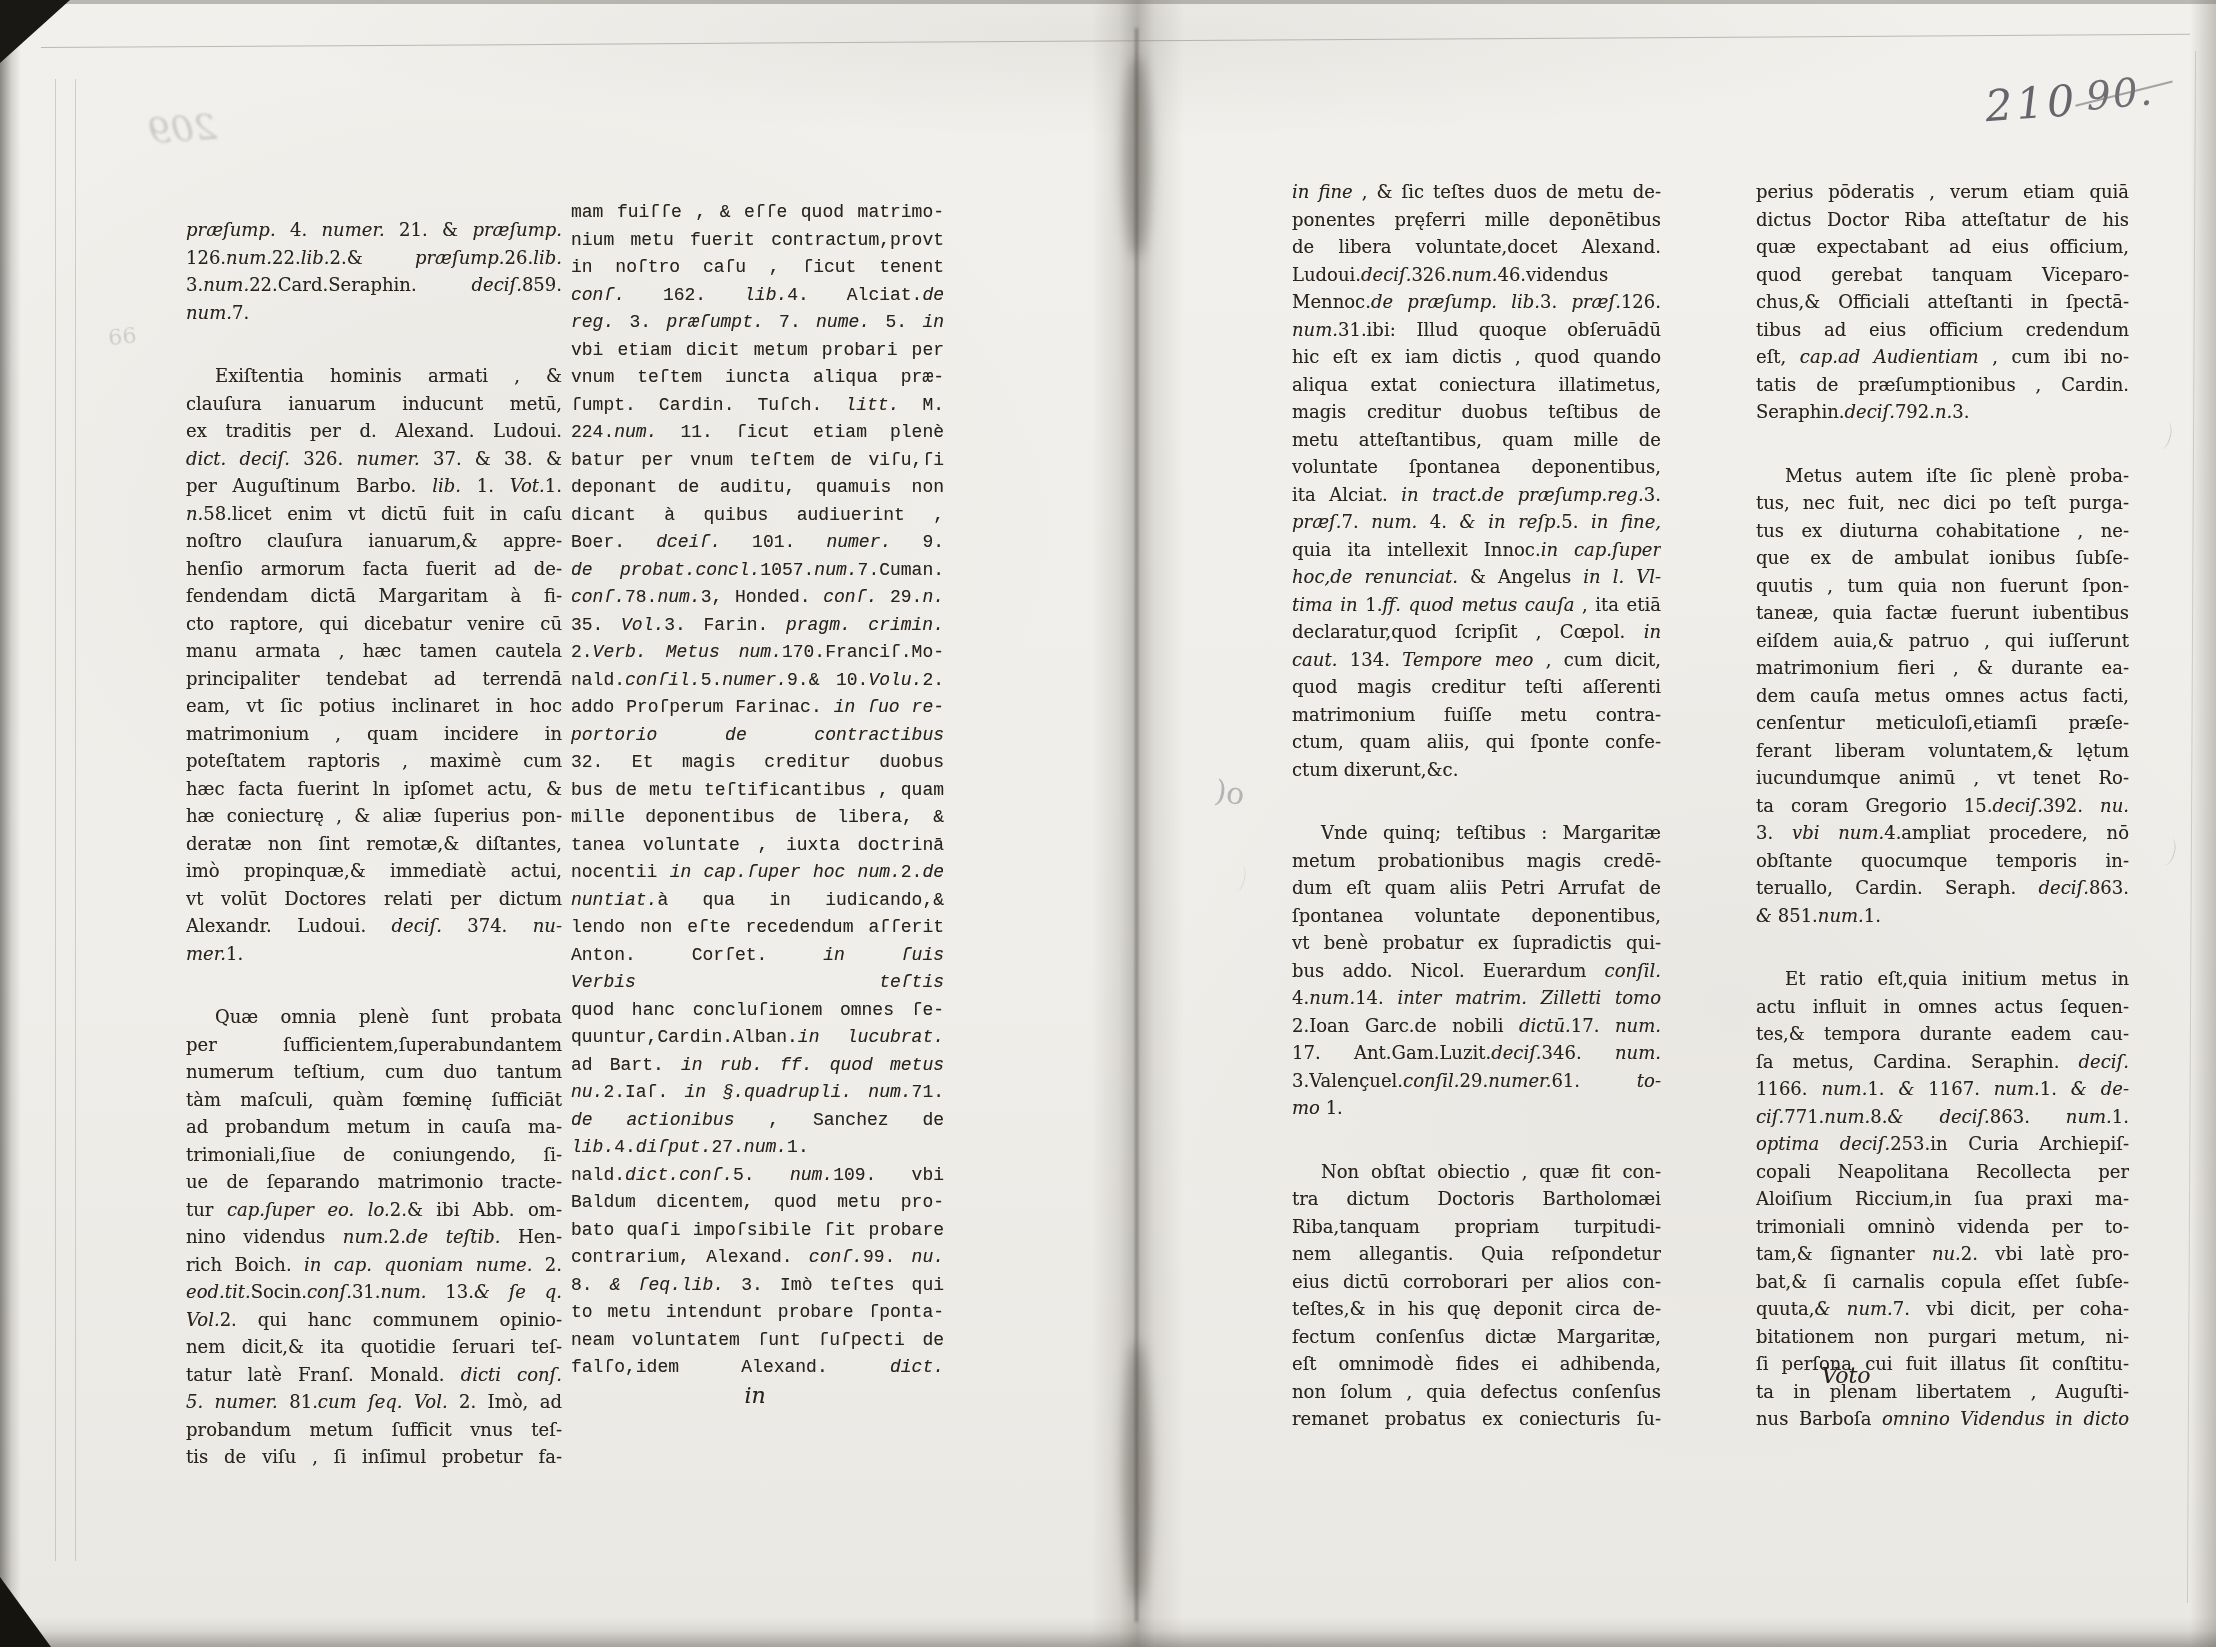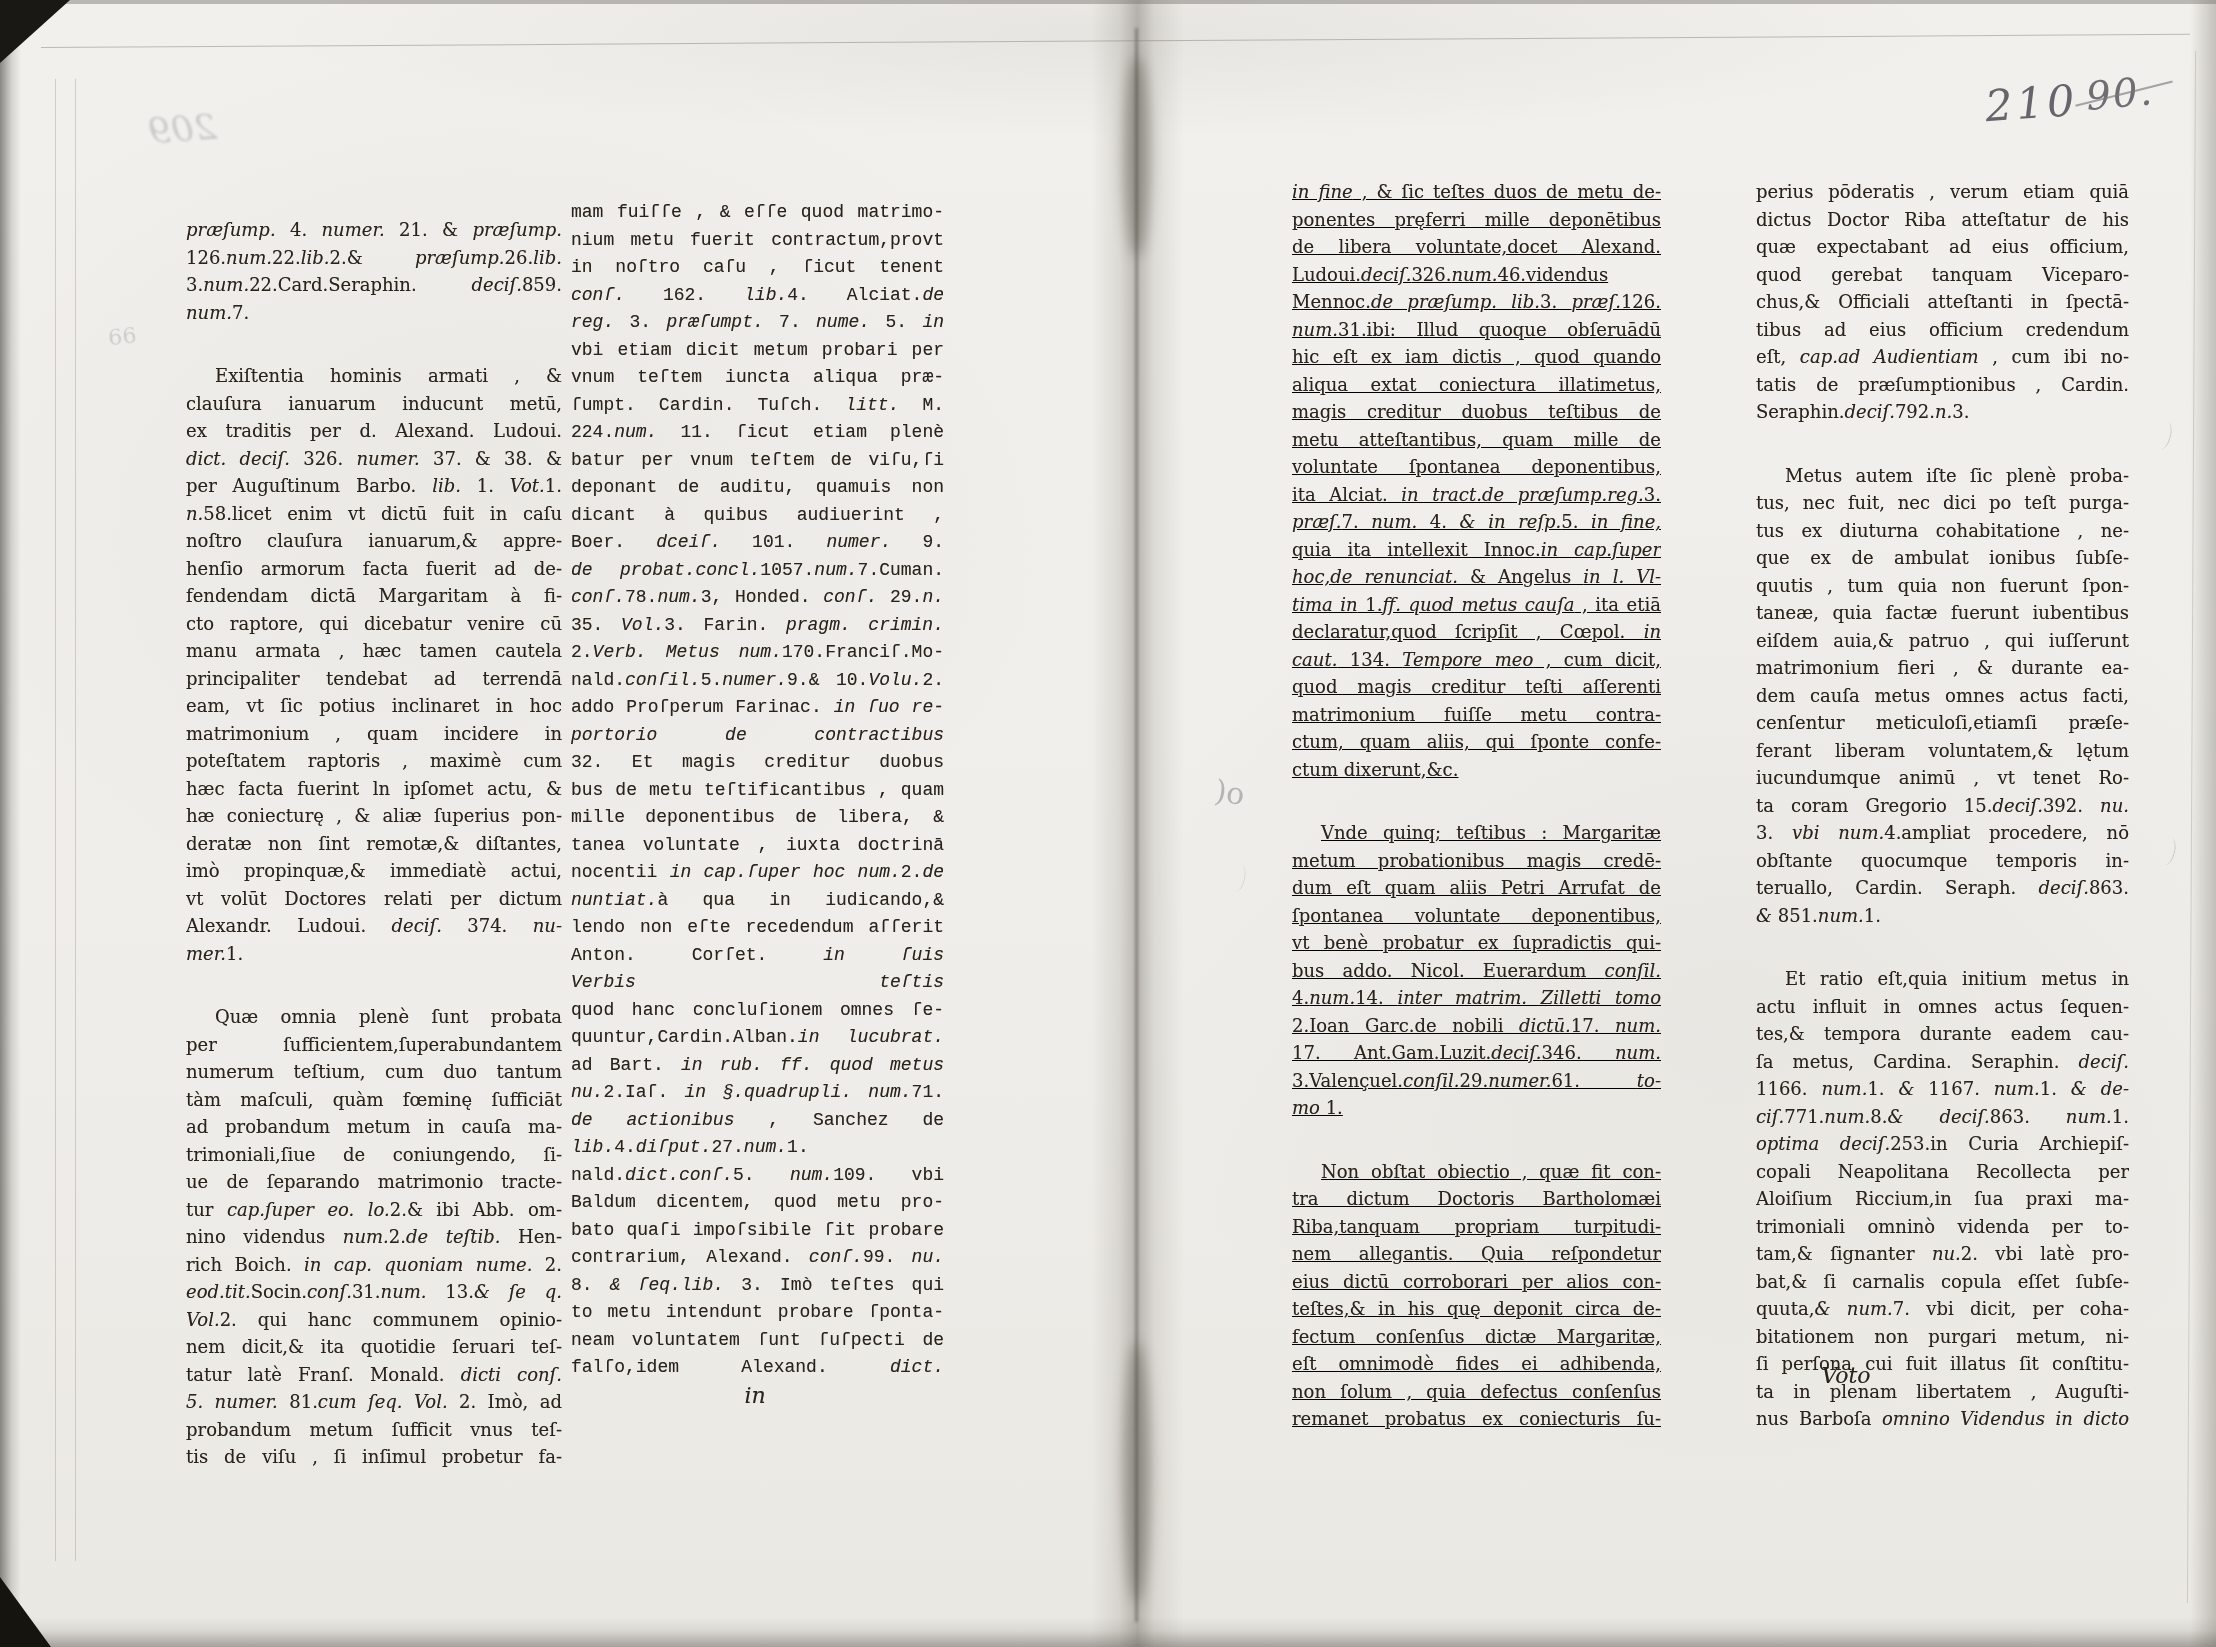--- a/index.html
+++ b/index.html
@@ -42,21 +42,21 @@
     background:rgba(140,134,126,.30);transform:rotate(.3deg);}
   
   .column{position:absolute;}
   .tl{height:27.5px;line-height:27.5px;font-size:18px;color:#29231c;
       text-align:justify;text-align-last:justify;text-justify:inter-word;
       overflow:hidden;text-shadow:0 0 0.5px rgba(45,35,25,.35);}
   .tl.short{text-align-last:left;}
   .tl.indent{text-indent:29px;margin-top:36px;}
   #col1{left:186px;top:216px;width:376px;}
   #col2{left:571px;top:199px;width:373px;font-family:Liberation Mono, monospace;}
-  #col3{left:1292px;top:178px;width:369px;text-decoration:underline;}
+  #col3{left:1292px;top:178px;width:369px;}
   #col4{left:1756px;top:178px;width:373px;}
   .catchword{position:absolute;font-size:22px;font-style:italic;color:#29231c;
     text-align:center;text-shadow:0 0 0.5px rgba(45,35,25,.35);}
   #catch-left{left:571px;top:1383px;width:368px;}
   #catch-right{left:1662px;top:1363px;width:368px;}
   
   .hw{position:absolute;font-style:italic;color:#53525a;}
   #hw-210{left:1985px;top:78px;font-size:43px;letter-spacing:3.7px;transform:rotate(-4deg);opacity:.88;}
   #hw-90{left:2086px;top:71px;font-size:39px;letter-spacing:1.9px;transform:rotate(-5deg);opacity:.82;}
   #hw-90:after{content:"";position:absolute;left:-18%;right:-30%;top:48%;height:1.9px;

